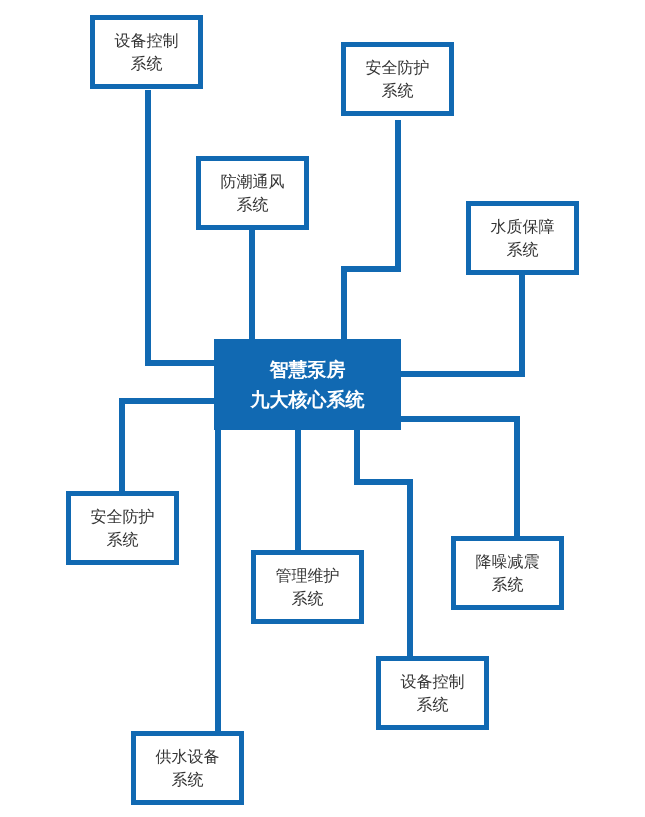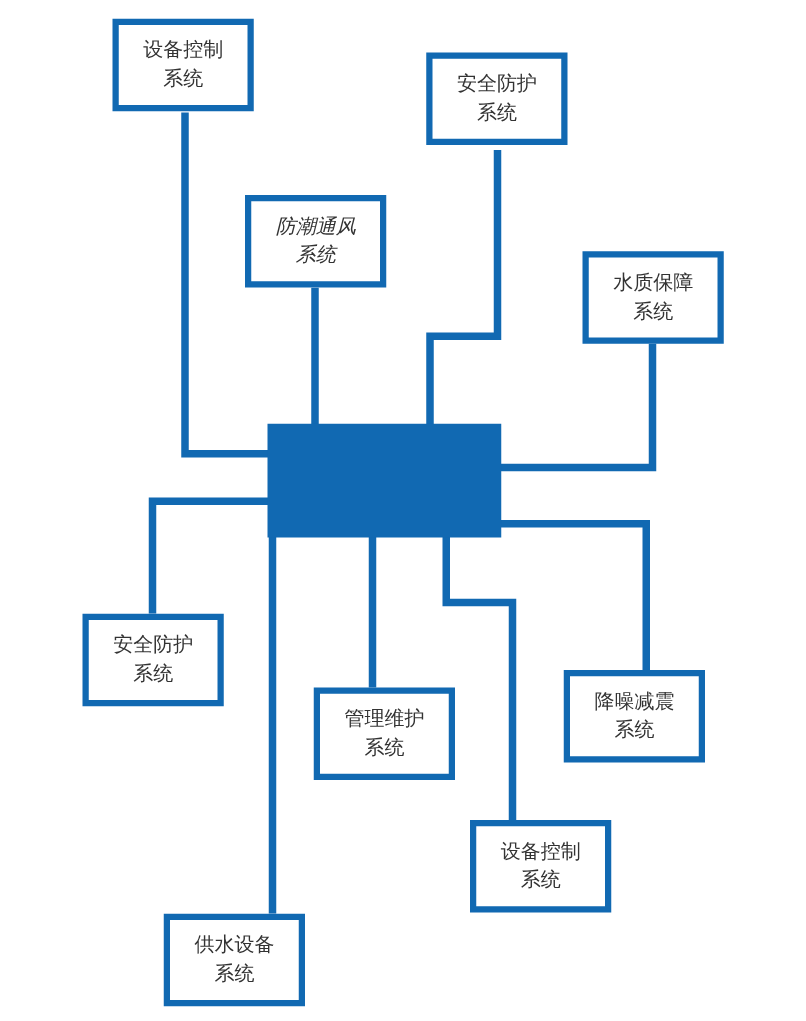--- a/index.html
+++ b/index.html
@@ -50,21 +50,21 @@
     align-items: center;
     justify-content: center;
     color: #ffffff;
     font-weight: bold;
     font-size: 19px;
     line-height: 1.55;
     text-align: center;
   }
   .n1 { left: 90px;  top: 15px;  }
   .n2 { left: 341px; top: 42px;  }
-  .n3 { left: 196px; top: 156px; font-style: italic; }
+  .n3 { left: 196px; top: 156px; }
   .n4 { left: 466px; top: 201px; }
   .n5 { left: 66px;  top: 491px; }
   .n6 { left: 451px; top: 536px; }
   .n7 { left: 251px; top: 550px; }
   .n8 { left: 376px; top: 656px; }
   .n9 { left: 131px; top: 731px; }
 </style>
 </head>
 <body>
 
@@ -76,20 +76,22 @@
     <polyline points="252,230 252,342"></polyline>
     <polyline points="522,274 522,374 398,374"></polyline>
     <polyline points="217,401 122,401 122,491"></polyline>
     <polyline points="398,419 517,419 517,536"></polyline>
     <polyline points="298,427 298,581"></polyline>
     <polyline points="357,427 357,482 410,482 410,656"></polyline>
     <polyline points="218,427 218,731"></polyline>
   </svg>
 
   <div class="center-box">
+    <span>智慧泵房</span>
+    <span>九大核心系统</span>
   </div>
 
   <div class="node n1">
     <span>设备控制</span>
     <span>系统</span>
   </div>
 
   <div class="node n2">
     <span>安全防护</span>
     <span>系统</span>

